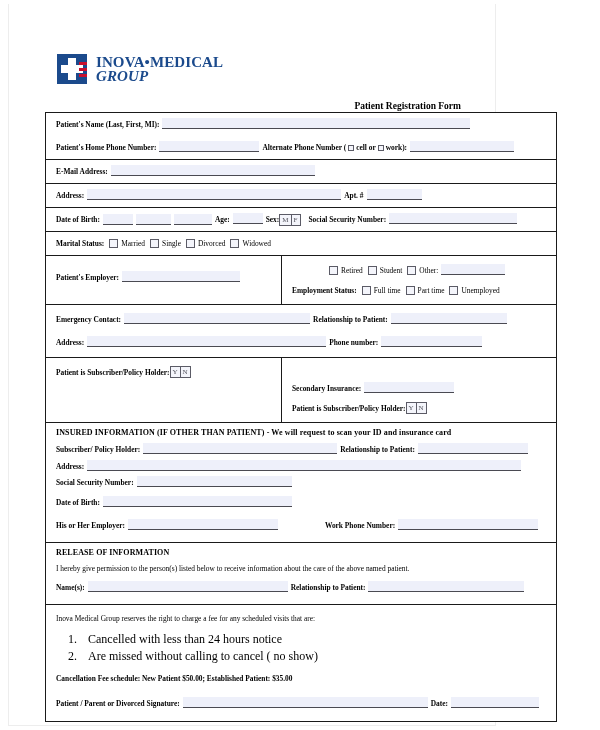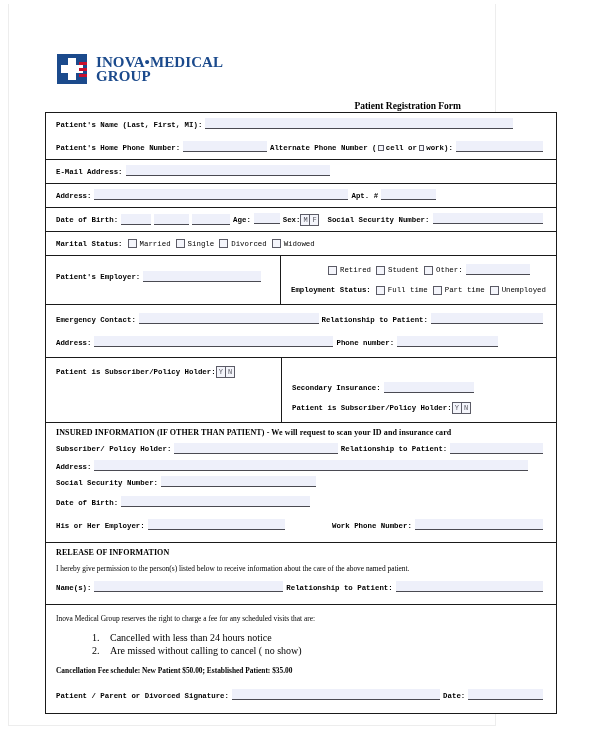--- a/index.html
+++ b/index.html
@@ -65,21 +65,21 @@
   .logo-mark .b3 { top: 20px; }
 
   .logo-text {
     margin-left: 9px;
     color: #1b4a8c;
     font-weight: bold;
     font-size: 15px;
     line-height: 14px;
     letter-spacing: .1px;
   }
-  .logo-text .l2 { display: block; }
+  .logo-text .l2 { display: block; font-style: italic; }
 
   .doc-title {
     position: absolute;
     right: 34px;
     top: 97px;
     font-size: 9.5px;
     font-weight: bold;
     color: #000;
   }
 
@@ -96,21 +96,20 @@
   .sect { border-bottom: 1.6px solid #1a1a1a; }
   .sect:last-child { border-bottom: none; }
 
   .row {
     display: flex;
     align-items: center;
     padding: 0 10px;
     min-height: 20px;
     font-size: 7.4px;
     white-space: nowrap;
-    font-family: Liberation Mono, monospace;
   }
   .row.tall { min-height: 23px; }
 
   .lbl { font-weight: bold; color: #000; }
   .txt { color: #000; }
 
   
   .fld {
     display: inline-block;
     height: 11px;
@@ -177,22 +176,22 @@
     letter-spacing: .1px;
   }
 
   .para {
     font-size: 7.4px;
     padding: 5px 10px 3px 10px;
     color: #000;
   }
 
   ol.policy {
-    margin: 6px 0 6px 56px;
-    font-size: 10px;
+    margin: 6px 0 6px 34px;
+    font-size: 12px;
   }
   ol.policy li { margin-bottom: 2px; padding-left: 8px; }
 
   .spacer { height: 5px; }
 </style>
 </head>
 <body>
 
 <div class="page">
 

